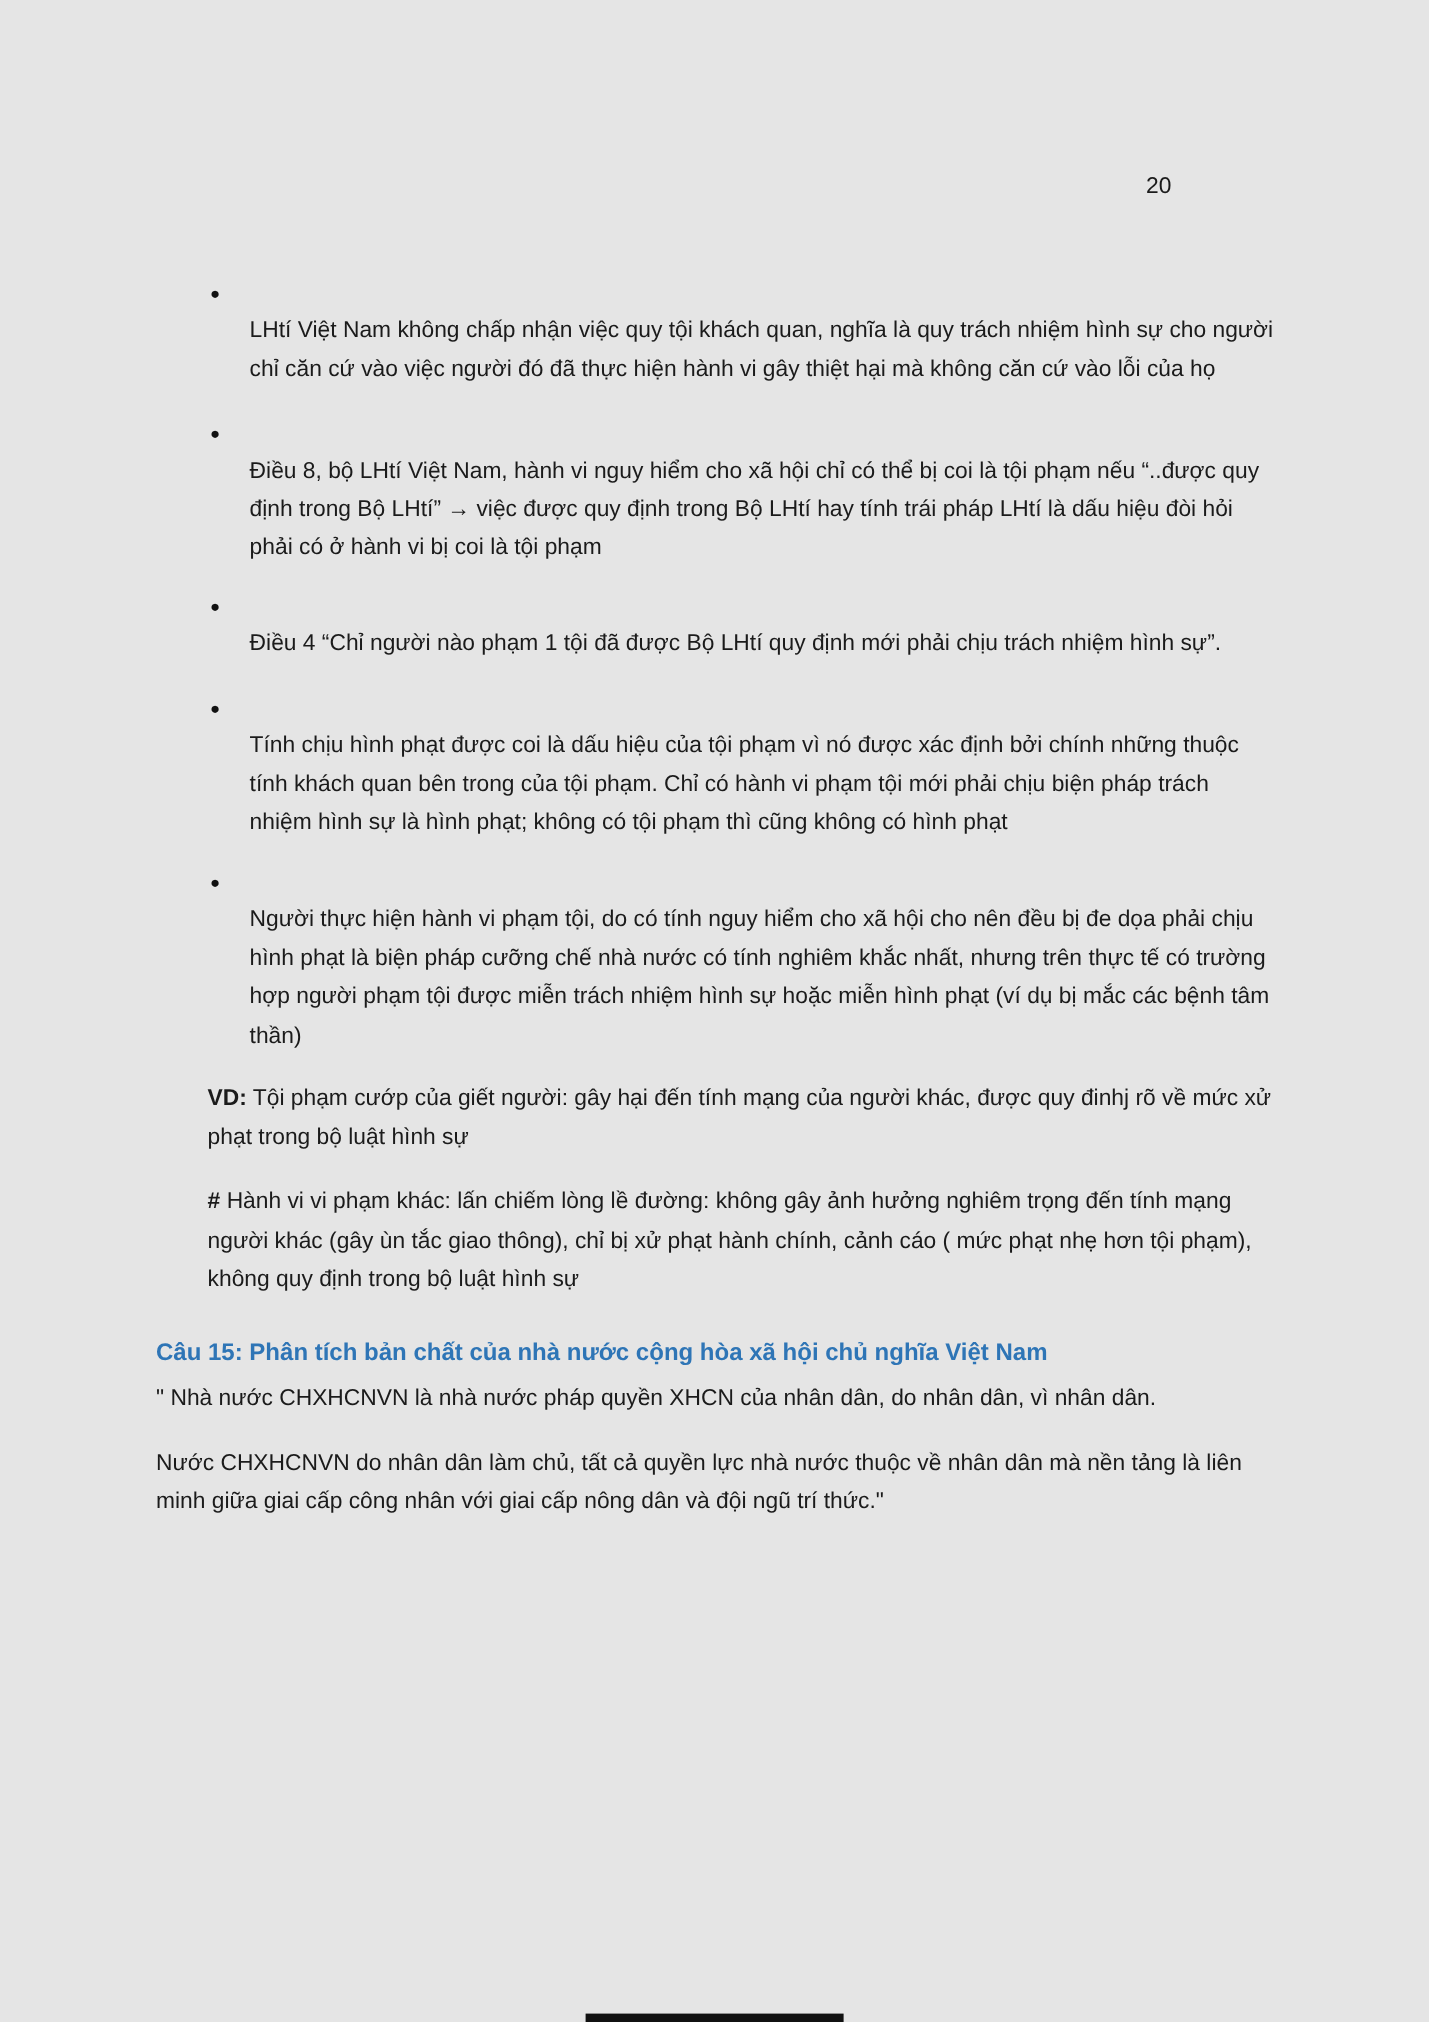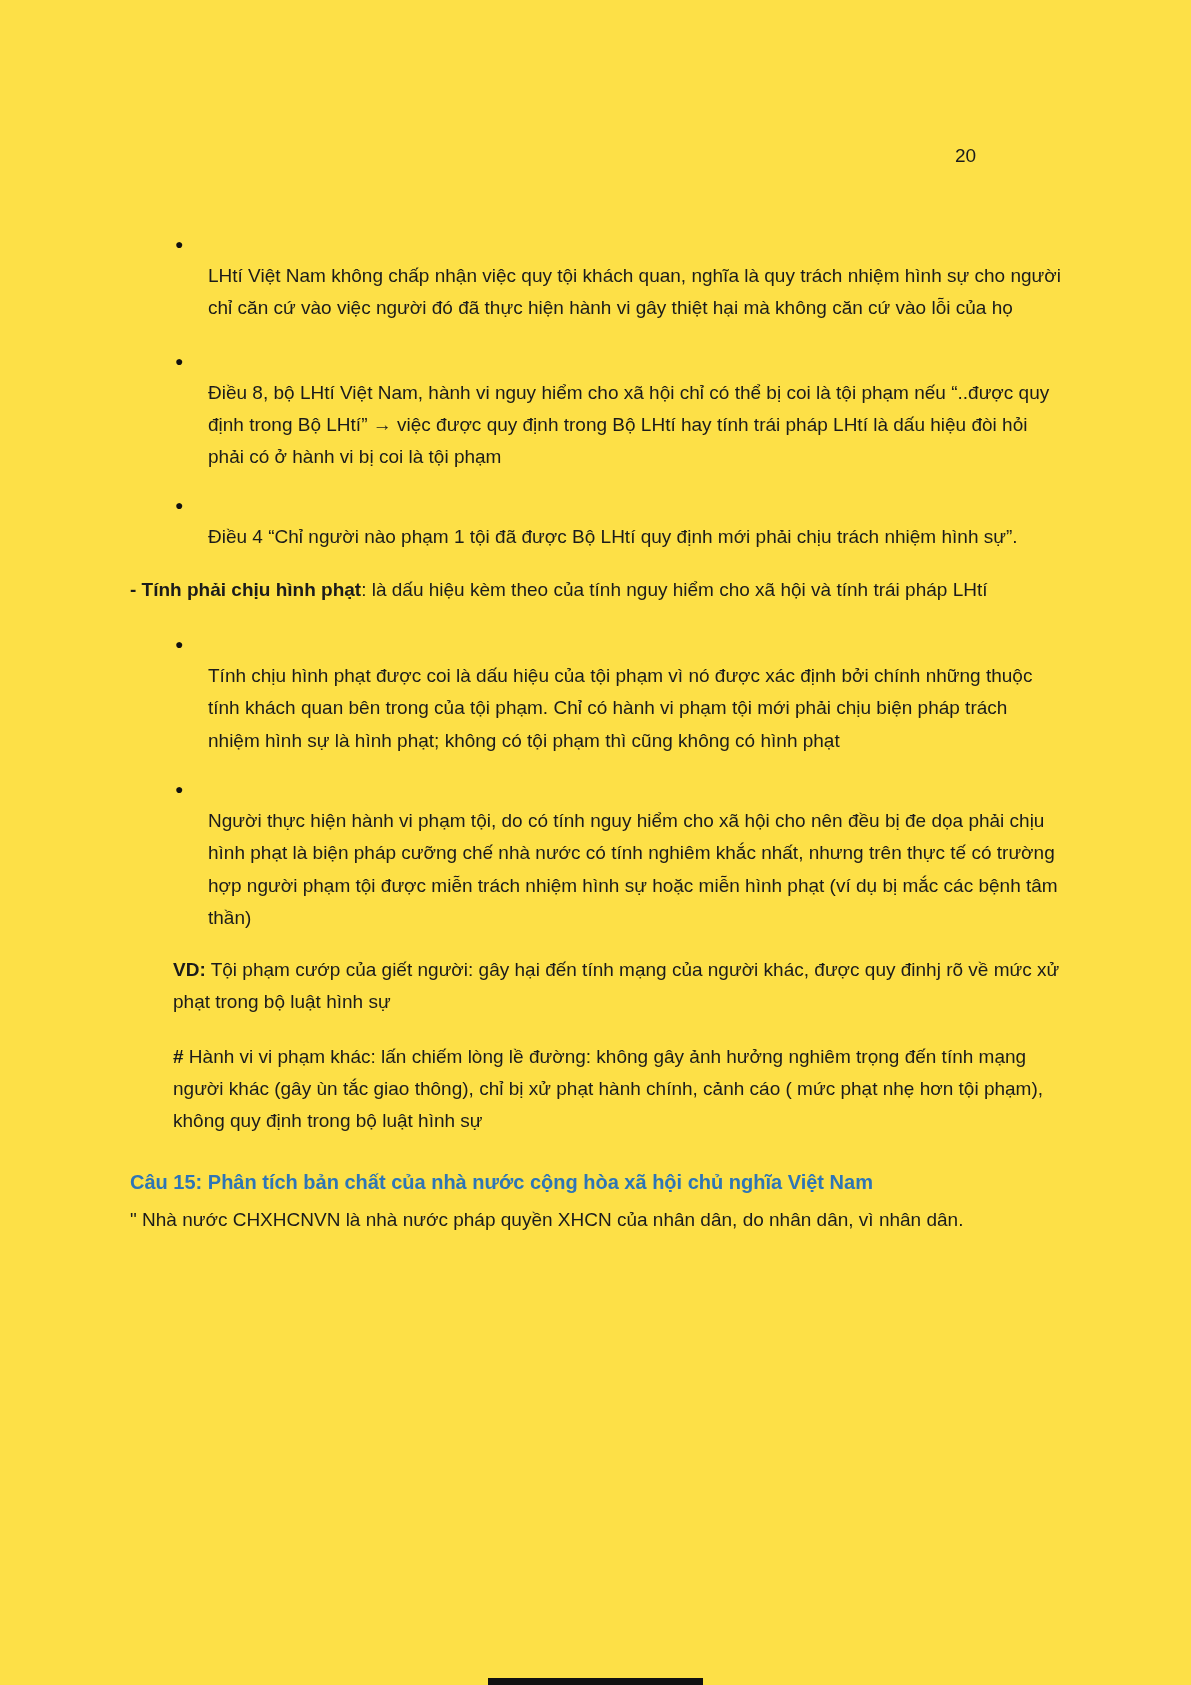--- a/index.html
+++ b/index.html
@@ -1,21 +1,21 @@
 <!DOCTYPE html>
 <html><head>
 <meta charset="utf-8">
 <style>
   * { box-sizing: border-box; }
   html, body { margin: 0; padding: 0; background: #ffffff; }
   .page {
     position: relative;
     width: 1191px;
     height: 1685px;
-    background: #fde047;
+    background: #e5e5e5;
     font-family: "Liberation Sans", sans-serif;
     font-size: 19px;
     line-height: 1.7;
     color: #1b1b1b;
     padding: 228px 128px 0 130px;
     overflow: hidden;
   }
   .page-number {
     position: absolute;
     top: 140px;
@@ -81,21 +81,20 @@
     <li class="bitem">
       <span class="bullet">●</span>
       <span class="btext">Điều 8, bộ LHtí Việt Nam, hành vi nguy hiểm cho xã hội chỉ có thể bị coi là tội phạm nếu “..được quy định trong Bộ LHtí” → việc được quy định trong Bộ LHtí hay tính trái pháp LHtí là dấu hiệu đòi hỏi phải có ở hành vi bị coi là tội phạm</span>
     </li>
     <li class="bitem">
       <span class="bullet">●</span>
       <span class="btext">Điều 4 “Chỉ người nào phạm 1 tội đã được Bộ LHtí quy định mới phải chịu trách nhiệm hình sự”.</span>
     </li>
   </ul>
 
-  <p class="para"><strong>- Tính phải chịu hình phạt</strong><span>: là dấu hiệu kèm theo của tính nguy hiểm cho xã hội và tính trái pháp LHtí</span></p>
 
   <ul class="blist">
     <li class="bitem">
       <span class="bullet">●</span>
       <span class="btext">Tính chịu hình phạt được coi là dấu hiệu của tội phạm vì nó được xác định bởi chính những thuộc tính khách quan bên trong của tội phạm. Chỉ có hành vi phạm tội mới phải chịu biện pháp trách nhiệm hình sự là hình phạt; không có tội phạm thì cũng không có hình phạt</span>
     </li>
     <li class="bitem">
       <span class="bullet">●</span>
       <span class="btext">Người thực hiện hành vi phạm tội, do có tính nguy hiểm cho xã hội cho nên đều bị đe dọa phải chịu hình phạt là biện pháp cưỡng chế nhà nước có tính nghiêm khắc nhất, nhưng trên thực tế có trường hợp người phạm tội được miễn trách nhiệm hình sự hoặc miễn hình phạt (ví dụ bị mắc các bệnh tâm thần)</span>
     </li>
@@ -103,16 +102,17 @@
 
   <p class="para indented"><strong>VD:</strong><span> Tội phạm cướp của giết người: gây hại đến tính mạng của người khác, được quy đinhj rõ về mức xử phạt trong bộ luật hình sự</span></p>
 
   <p class="para indented"><strong>#</strong><span> Hành vi vi phạm khác: lấn chiếm lòng lề đường: không gây ảnh hưởng nghiêm trọng đến tính mạng người khác (gây ùn tắc giao thông), chỉ bị xử phạt hành chính, cảnh cáo ( mức phạt nhẹ hơn tội phạm), không quy định trong bộ luật hình sự</span></p>
 
   <h2 class="blue-heading">Câu 15: Phân tích bản chất của nhà nước cộng hòa xã hội chủ nghĩa Việt Nam</h2>
 
 
   <p class="para">" Nhà nước CHXHCNVN là nhà nước pháp quyền XHCN của nhân dân, do nhân dân, vì nhân dân.</p>
 
+  <p class="para">Nước CHXHCNVN do nhân dân làm chủ, tất cả quyền lực nhà nước thuộc về nhân dân mà nền tảng là liên minh giữa giai cấp công nhân với giai cấp nông dân và đội ngũ trí thức."</p>
 
   <div class="bottom-bar"></div>
 
 </div>
 
 </body></html>

